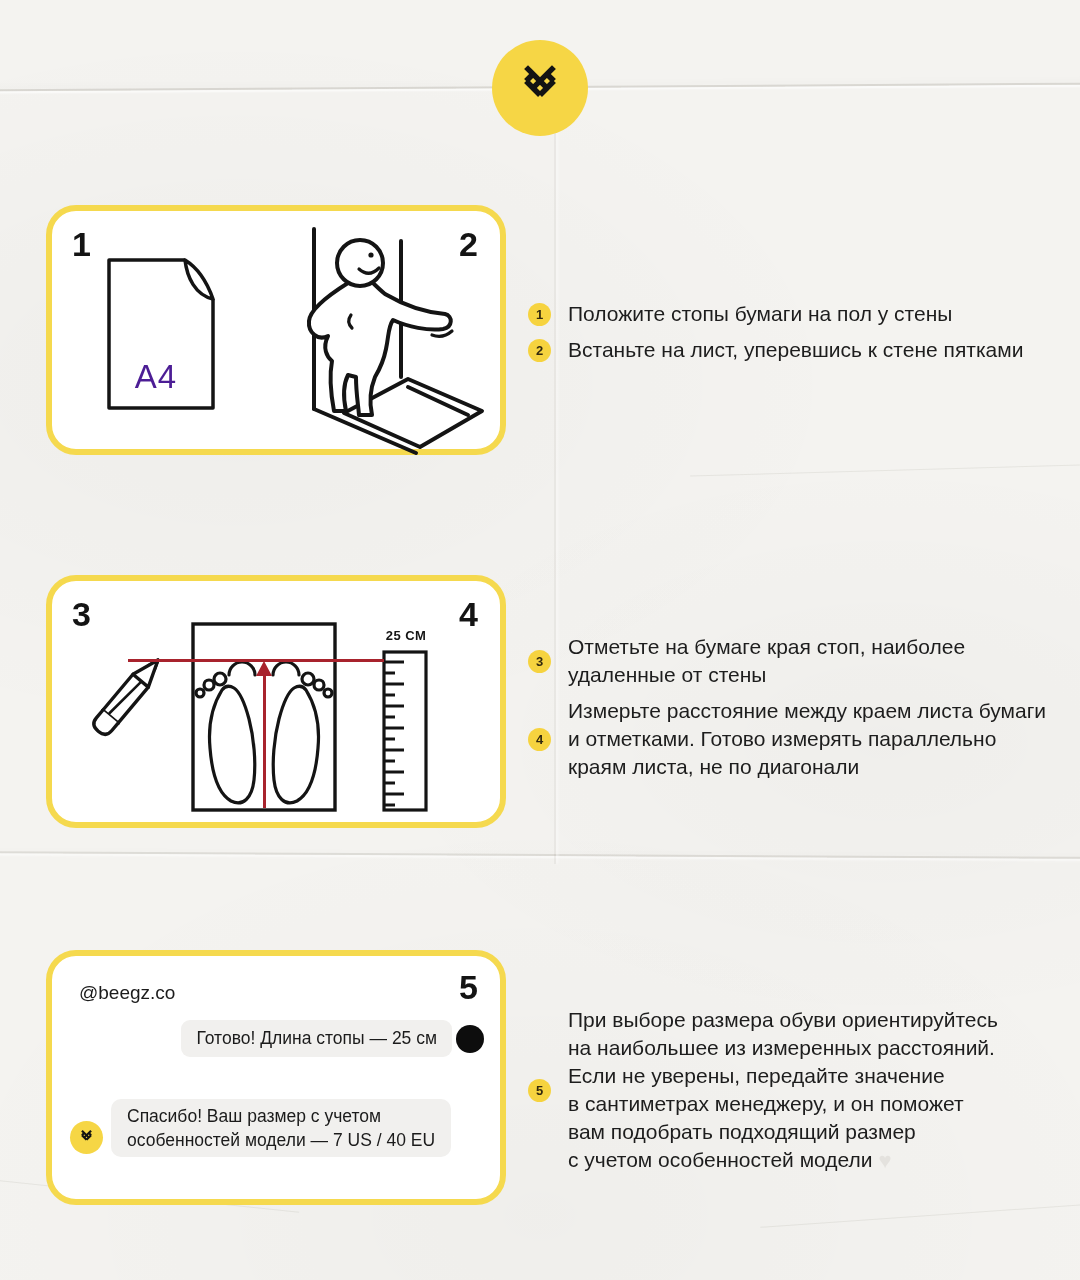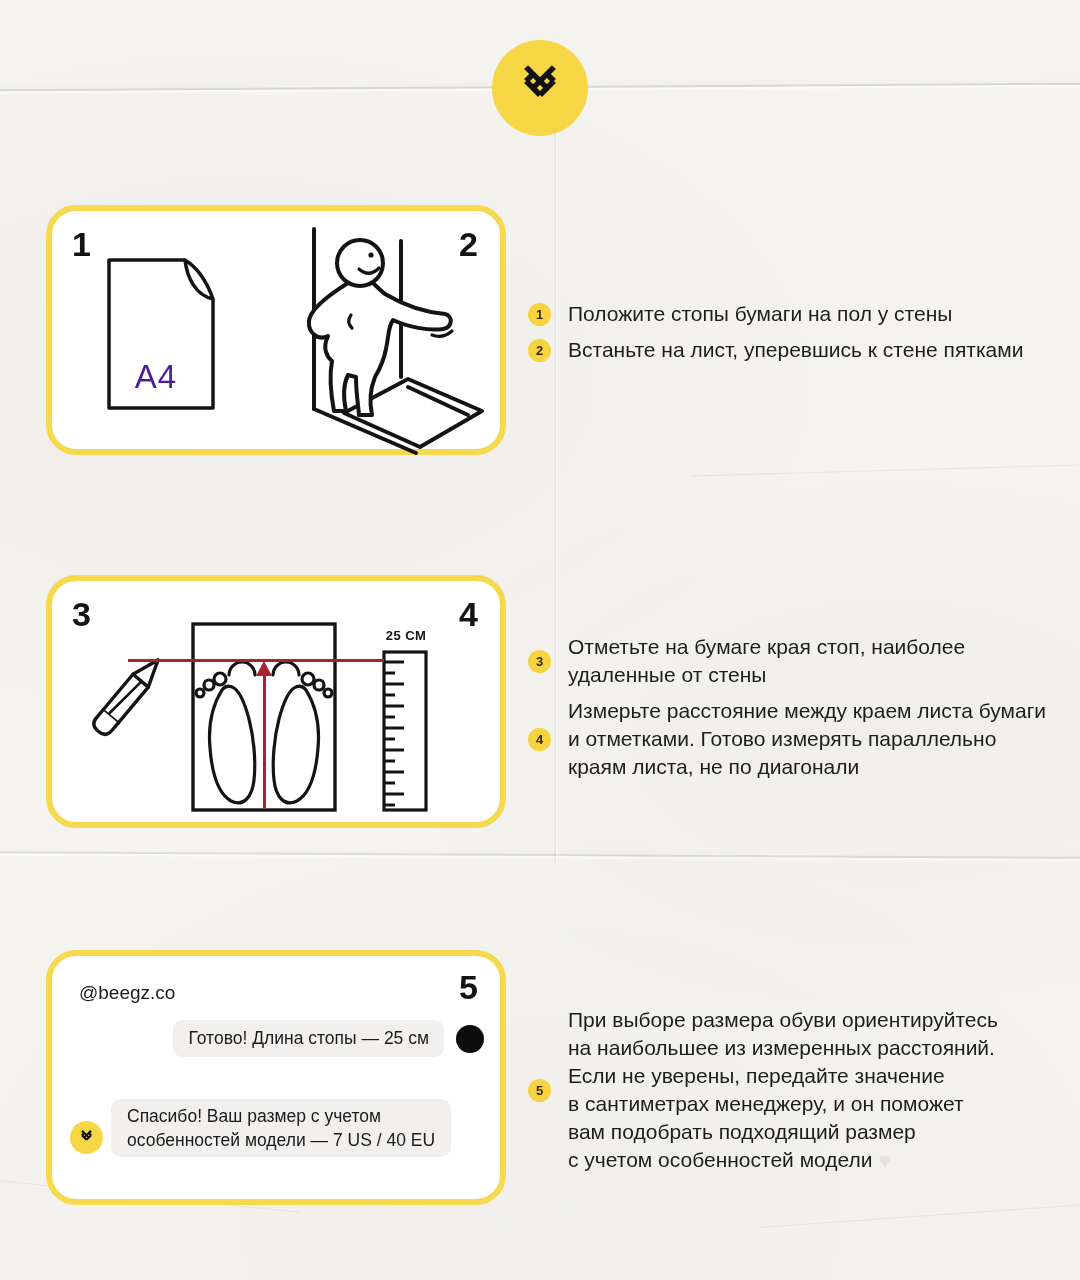--- a/index.html
+++ b/index.html
@@ -34,21 +34,21 @@
   
   .instr{position:absolute;left:528px;display:flex;align-items:center;gap:17px;}
   .badge{flex:0 0 auto;width:23px;height:23px;border-radius:50%;background:#F6D33F;
     color:#33290e;font-size:13px;font-weight:bold;display:flex;align-items:center;justify-content:center;}
   .instr-text{font-size:21px;line-height:28px;color:#1d1d1d;white-space:pre-line;}
   .heart{color:#e4e2de;font-size:22px;vertical-align:-1px;}
 
   
   .handle{position:absolute;left:27px;top:26px;font-size:19px;color:#1b1b1b;}
   .bubble{background:#f1f0ee;color:#1b1b1b;font-size:17.5px;border-radius:9px;}
-  .chat-row-user{position:absolute;right:16px;top:64px;display:flex;align-items:center;gap:12px;}
+  .chat-row-user{position:absolute;right:16px;top:64px;display:flex;align-items:center;gap:4px;}
   .bubble-user{height:37px;display:flex;align-items:center;padding:0 15px;white-space:nowrap;}
   .avatar-user{width:28px;height:28px;border-radius:50%;background:#0d0d0d;flex:0 0 auto;}
   .chat-row-bot{position:absolute;left:18px;top:143px;display:flex;align-items:flex-end;gap:8px;}
   .avatar-bot{width:33px;height:33px;border-radius:50%;background:#F6D645;flex:0 0 auto;
     display:flex;align-items:center;justify-content:center;margin-bottom:3px;}
   .avatar-bot svg{width:19px;height:19px;}
   .bubble-bot{padding:5px 16px;line-height:24px;white-space:pre-line;border-radius:10px;}
 
   
   .red-line-h{position:absolute;background:#A8232D;height:3px;}

